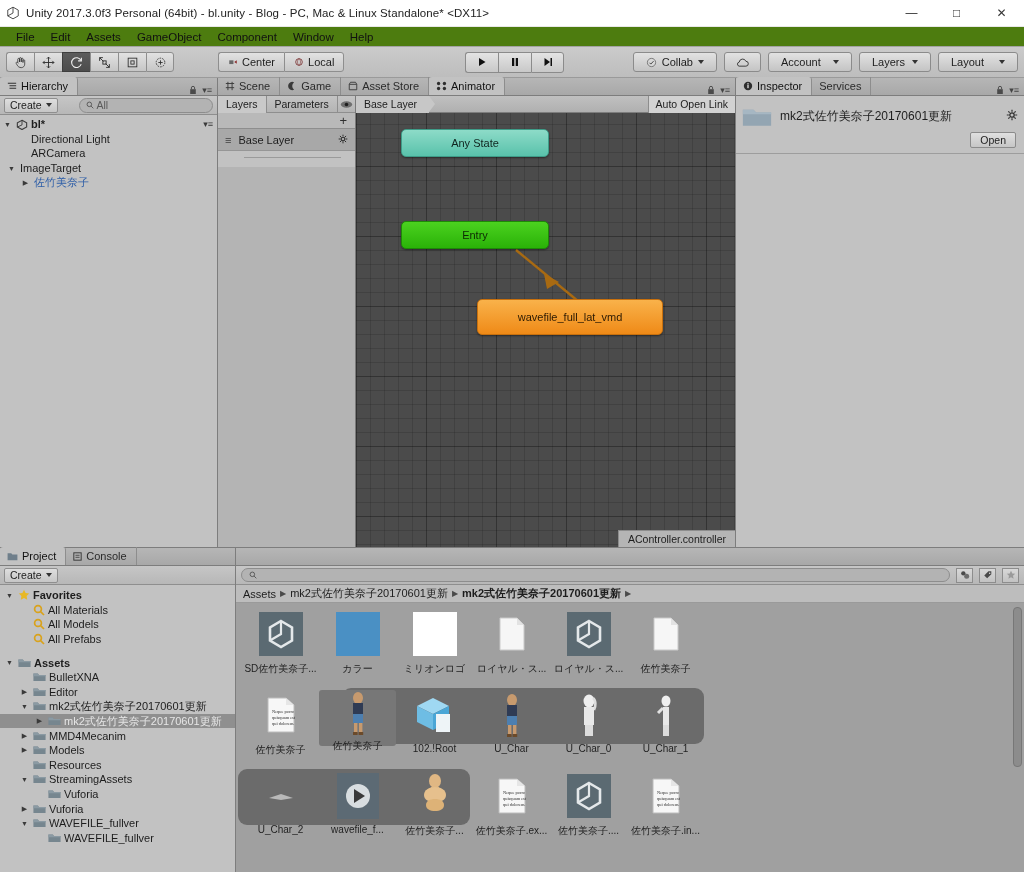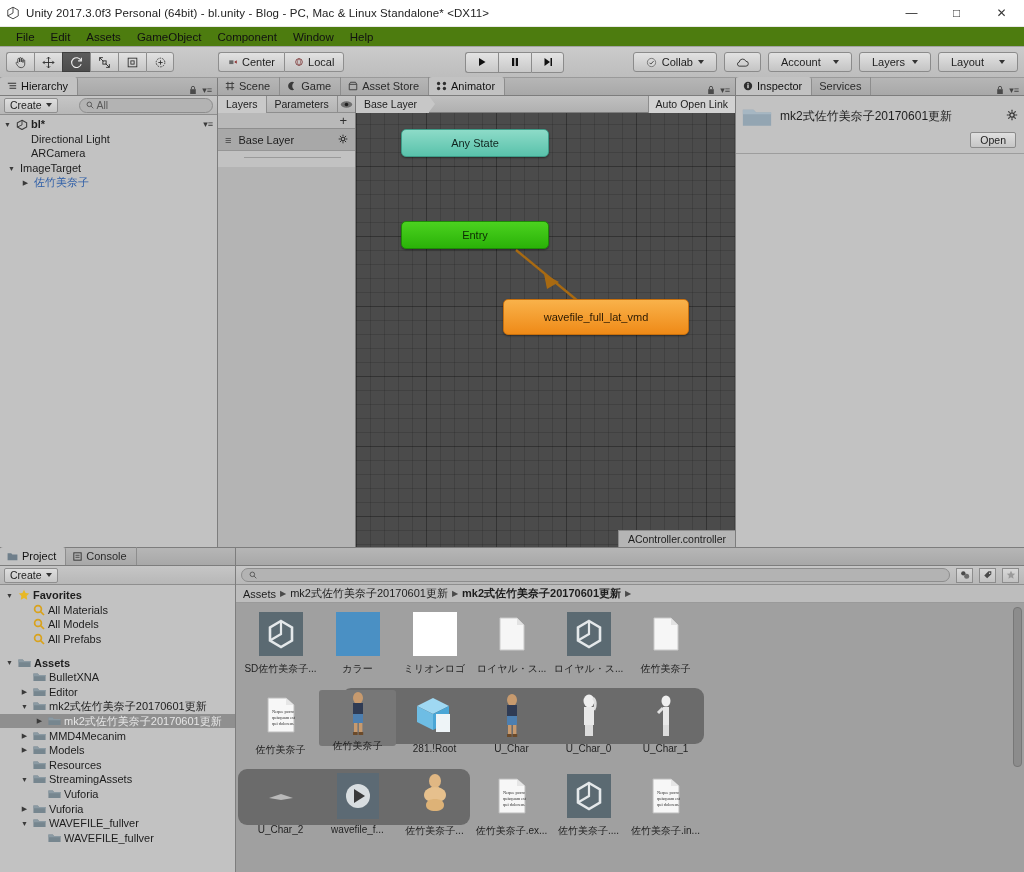--- a/index.html
+++ b/index.html
@@ -467,21 +467,21 @@
 
         <div class="node node-entry" style="left:45px; top:125px; width:148px; height:28px;">
           <span>Entry</span>
         </div>
 
         <svg style="position:absolute; left:0; top:0; width:100%; height:100%; pointer-events:none;">
           <line x1="160" y1="154" x2="228" y2="210" stroke="#a86a12" stroke-width="2.4"></line>
           <polygon points="188,178 203,186 191,193" fill="#a86a12"></polygon>
         </svg>
 
-        <div class="node node-state" style="left:147px; top:203px; width:186px; height:36px;">
+        <div class="node node-state" style="left:121px; top:203px; width:186px; height:36px;">
           <span>wavefile_full_lat_vmd</span>
         </div>
 
         <div class="anim-footer">AController.controller</div>
       </div>
     </div>
   </div>
 
   <div class="pane insp">
     <div class="pane-tabs">
@@ -846,21 +846,21 @@
         </div>
         <div class="cell" style="z-index:2;">
           <div class="thumb">
             <svg width="46" height="42" viewBox="0 0 46 42">
                 <path d="M5 12l16-8 16 8-16 8z" fill="#9fd8f2"></path>
                 <path d="M5 12v16l16 8V20z" fill="#6ebde4"></path>
                 <path d="M21 20v16l16-8V12z" fill="#4aa6d6"></path>
                 <path d="M24 20h14v18H24z" fill="#eef4f7"></path>
               </svg>
           </div>
-          <div class="cell-label">281.!Root</div>
+          <div class="cell-label">102.!Root</div>
         </div>
         <div class="cell" style="z-index:2;">
           <div class="thumb">
             <svg width="30" height="46" viewBox="0 0 30 46">
                 <ellipse cx="15" cy="8" rx="5" ry="6" fill="#c79a6e"></ellipse>
                 <rect x="10" y="13" width="10" height="11" fill="#2f3b54"></rect>
                 <rect x="10" y="24" width="10" height="9" fill="#4d7fb0"></rect>
                 <rect x="11" y="33" width="3.4" height="10" fill="#c79a6e"></rect>
                 <rect x="16" y="33" width="3.4" height="10" fill="#c79a6e"></rect>
                 <rect x="10" y="42" width="4.6" height="3" fill="#6b4a2a"></rect>

